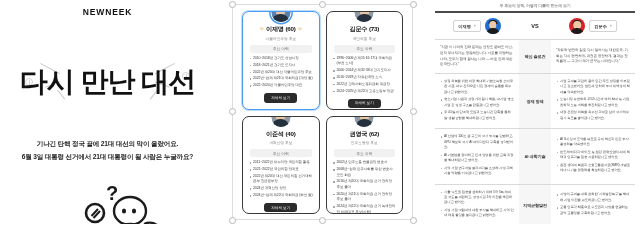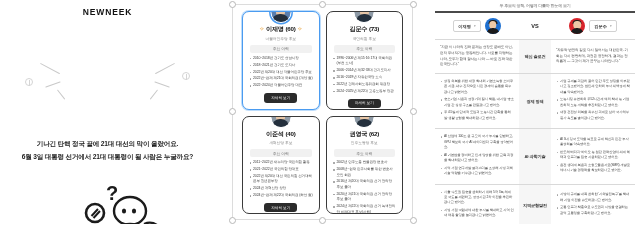--- a/index.html
+++ b/index.html
@@ -178,20 +178,21 @@
       <i style="left:30px;top:32px;width:12px;transform:rotate(52deg);"></i>
     </div>
     <div class="spark sp-right">
       <span class="spark-ring" style="right:0px;top:10px;"></span>
       <i style="right:14px;top:6px;width:22px;transform:rotate(-28deg);"></i>
       <i style="right:20px;top:22px;width:16px;transform:rotate(20deg);"></i>
       <i style="right:30px;top:32px;width:12px;transform:rotate(-52deg);"></i>
     </div>
 
     <div class="cover-title-wrap">
+      <div class="cover-head">다시 만난 대선</div>
     </div>
 
     <div class="cover-sub">
       <div>기나긴 탄핵 정국 끝에 21대 대선의 막이 올랐어요.</div>
       <div>6월 3일 대통령 선거에서 21대 대통령이 될 사람은 누굴까요?</div>
     </div>
 
     <svg class="mascot" viewBox="0 0 80 52">
       <text x="28" y="22" font-size="20" font-weight="800" fill="#1b1b1b" font-family="Liberation Sans, sans-serif">?</text>
       <circle cx="17" cy="35" r="9" fill="none" stroke="#1b1b1b" stroke-width="2.6"></circle>

